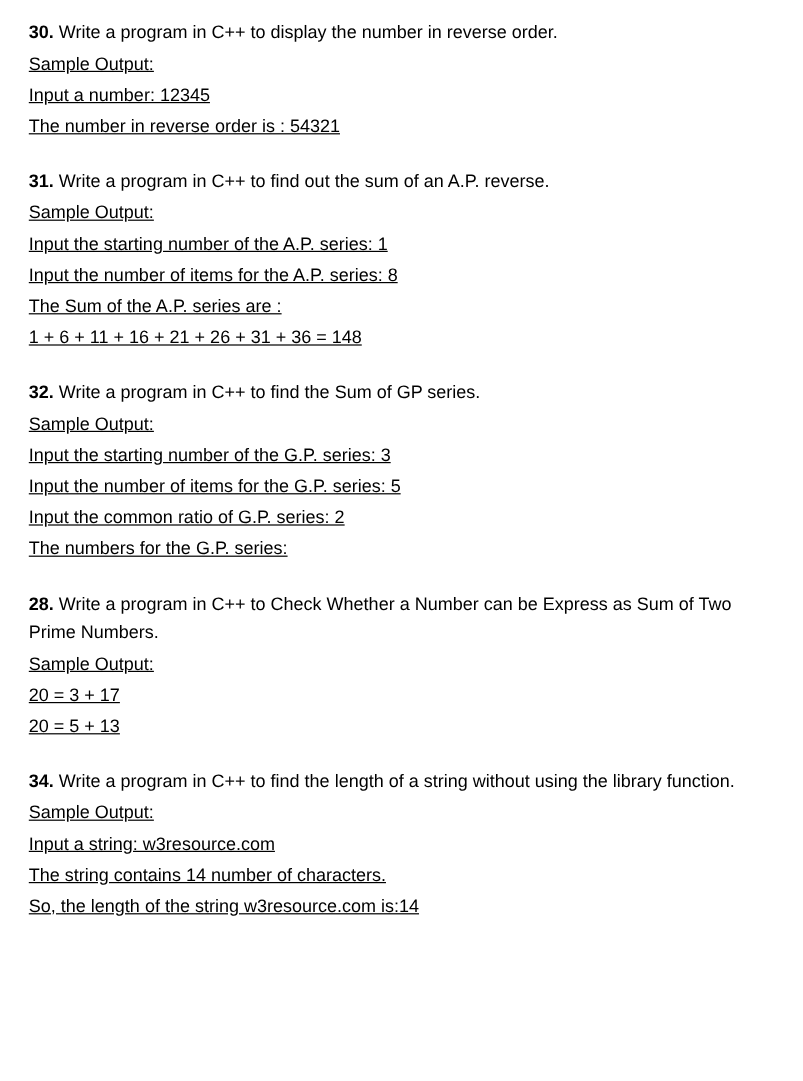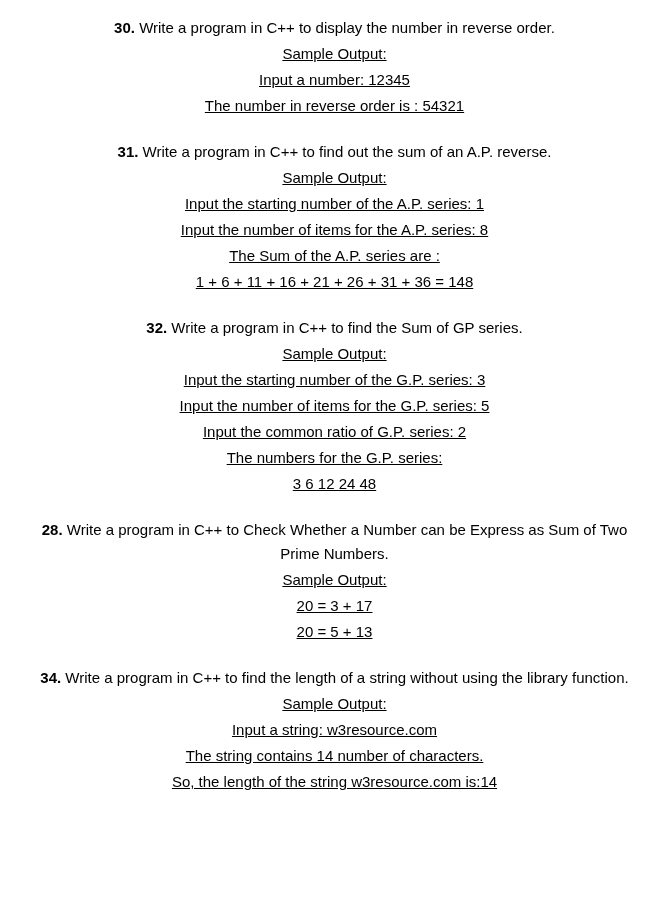--- a/index.html
+++ b/index.html
@@ -11,21 +11,20 @@
       font-family: Arial, Helvetica, sans-serif;
       font-size: 15px;
       line-height: 1.6;
       color: #000;
       background: #fff;
       padding: 16px 24px;
       width: 669px;
     }
     .exercise {
       margin-bottom: 22px;
-      text-align: center;
     }
     .exercise-title {
       margin-bottom: 2px;
     }
     .exercise-number {
       font-weight: bold;
     }
     .line {
       margin-bottom: 2px;
       text-decoration: underline;
@@ -49,21 +48,20 @@
       <div class="line">The Sum of the A.P. series are :</div>
       <div class="line">1 + 6 + 11 + 16 + 21 + 26 + 31 + 36 = 148</div>
     </div>
     <div class="exercise">
       <div class="exercise-title"><span class="exercise-number">32.</span><span> Write a program in C++ to find the Sum of GP series.</span></div>
       <div class="line">Sample Output:</div>
       <div class="line">Input the starting number of the G.P. series: 3</div>
       <div class="line">Input the number of items for the G.P. series: 5</div>
       <div class="line">Input the common ratio of G.P. series: 2</div>
       <div class="line">The numbers for the G.P. series:</div>
-      <div class="line">3 6 12 24 48</div>
     </div>
     <div class="exercise">
       <div class="exercise-title"><span class="exercise-number">28.</span><span> Write a program in C++ to Check Whether a Number can be Express as Sum of Two Prime Numbers.</span></div>
       <div class="line">Sample Output:</div>
       <div class="line">20 = 3 + 17</div>
       <div class="line">20 = 5 + 13</div>
     </div>
     <div class="exercise">
       <div class="exercise-title"><span class="exercise-number">34.</span><span> Write a program in C++ to find the length of a string without using the library function.</span></div>
       <div class="line">Sample Output:</div>

